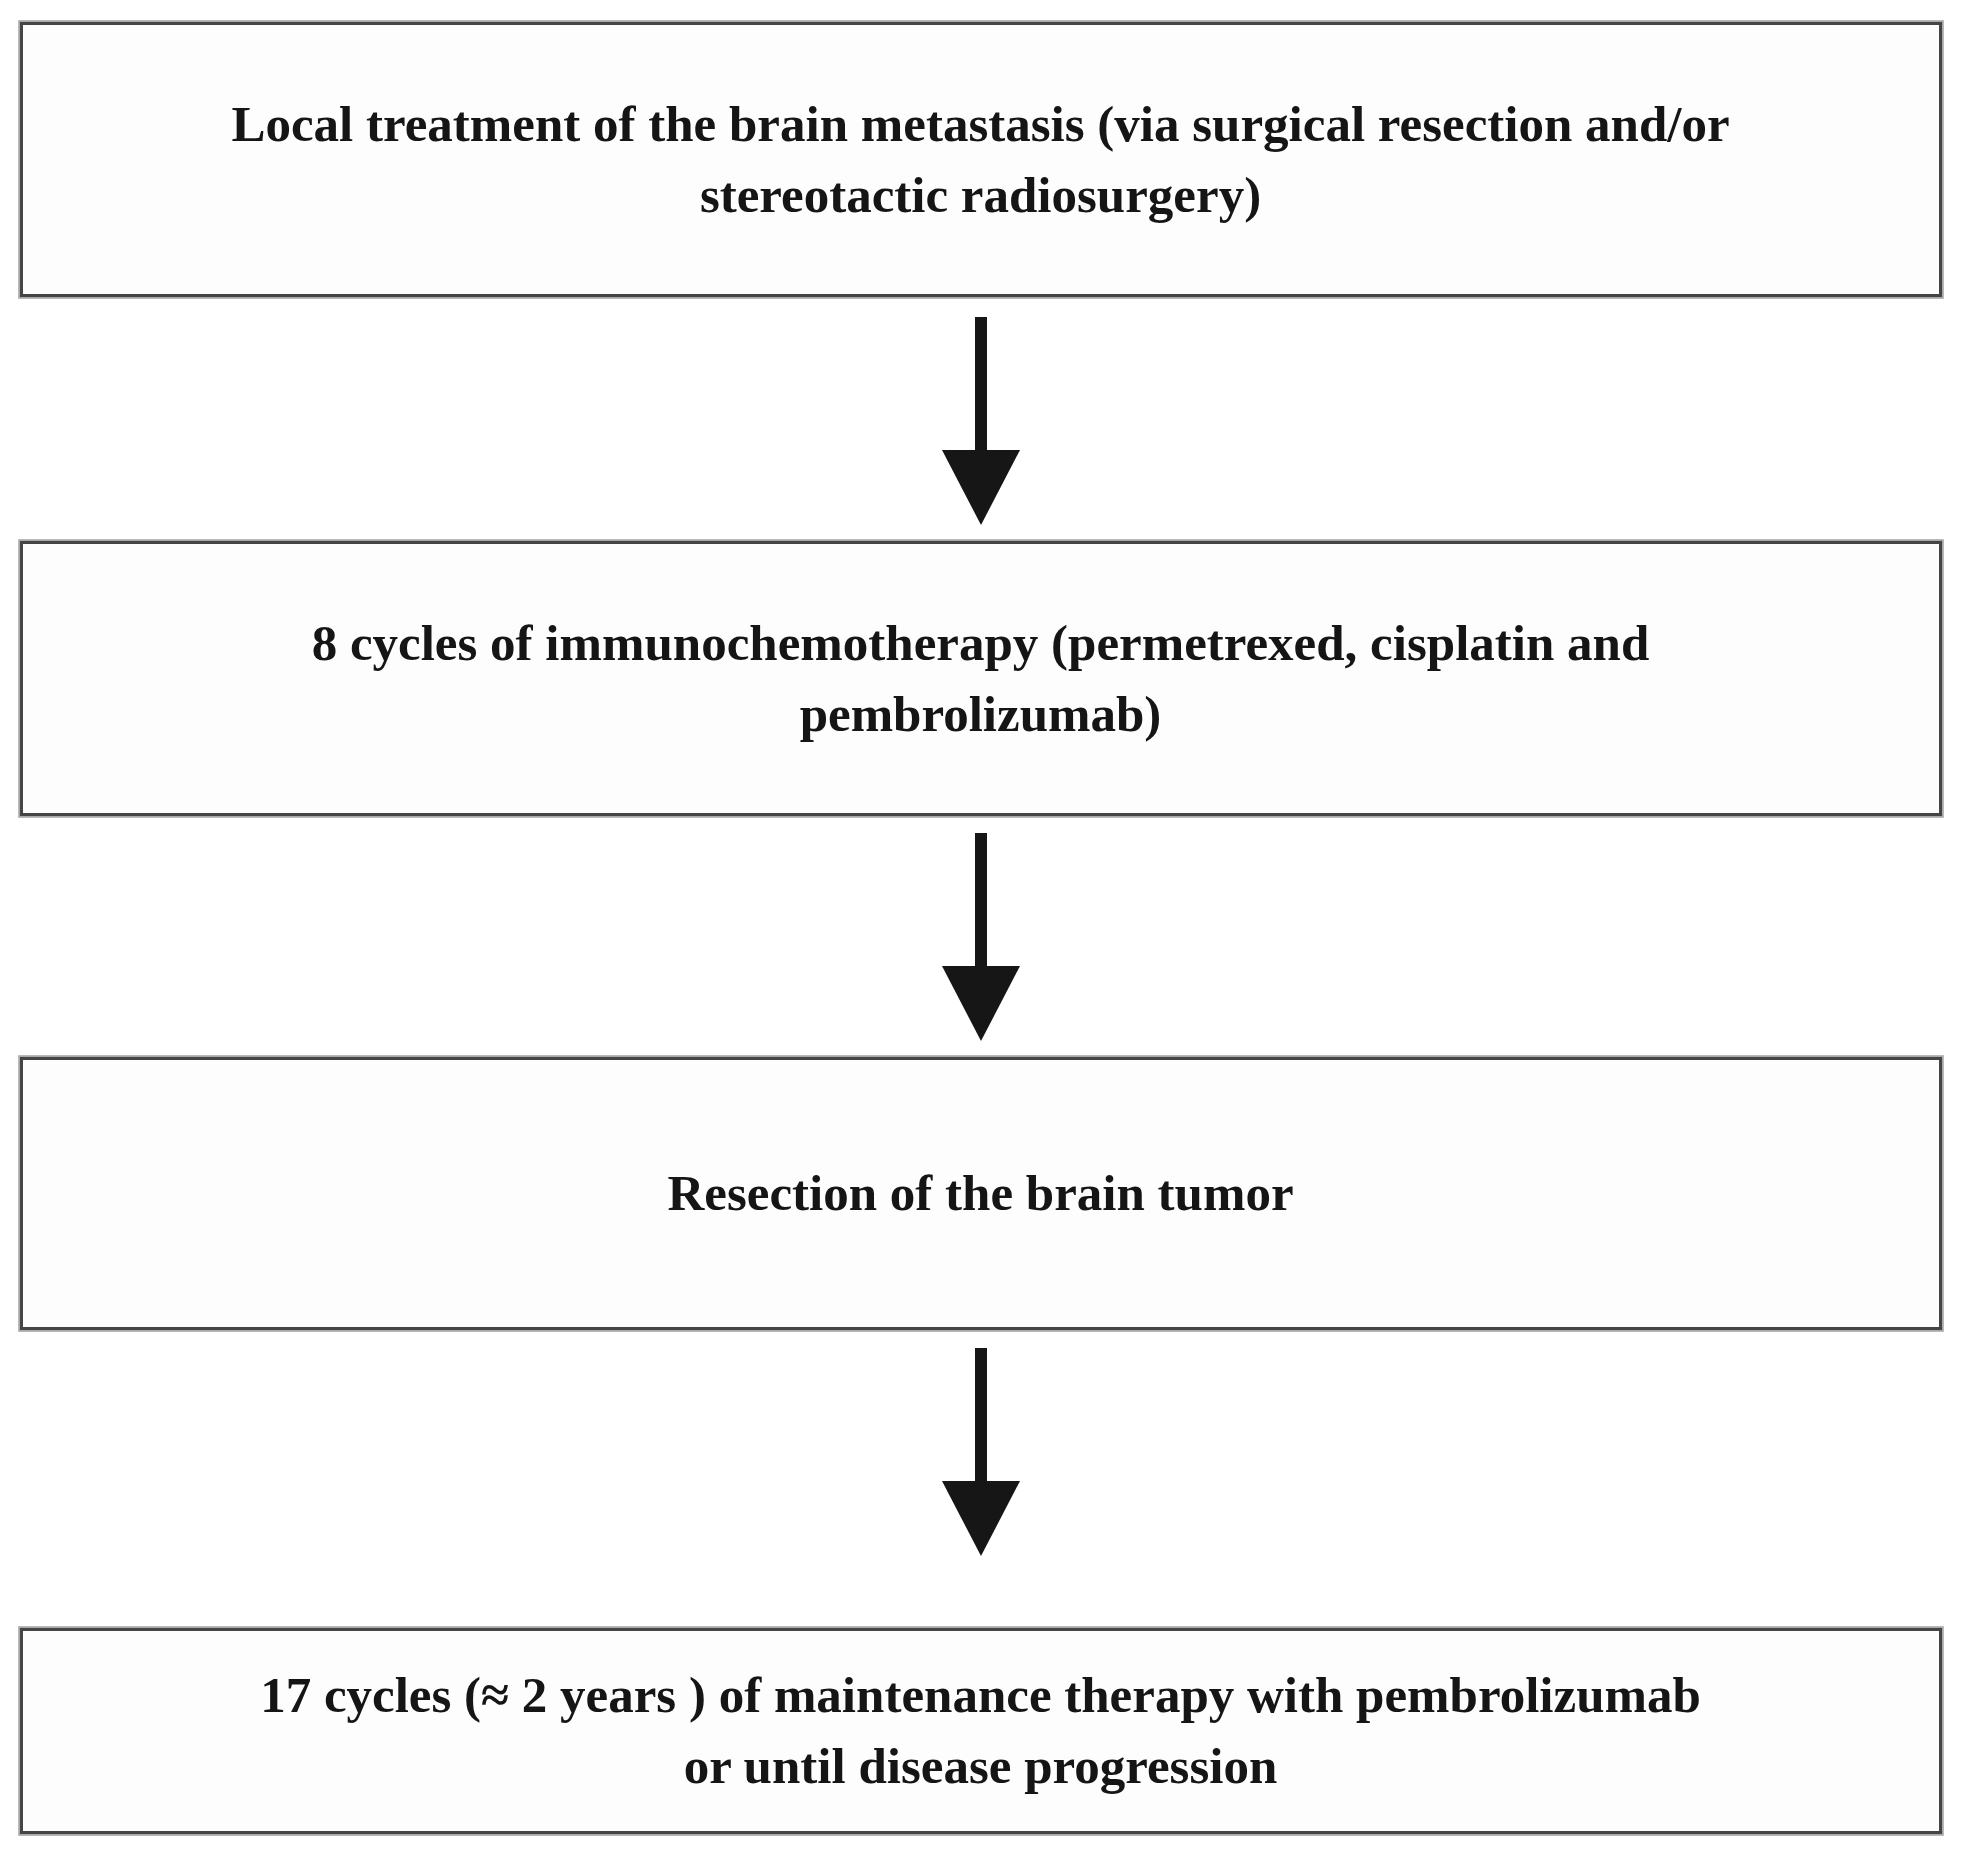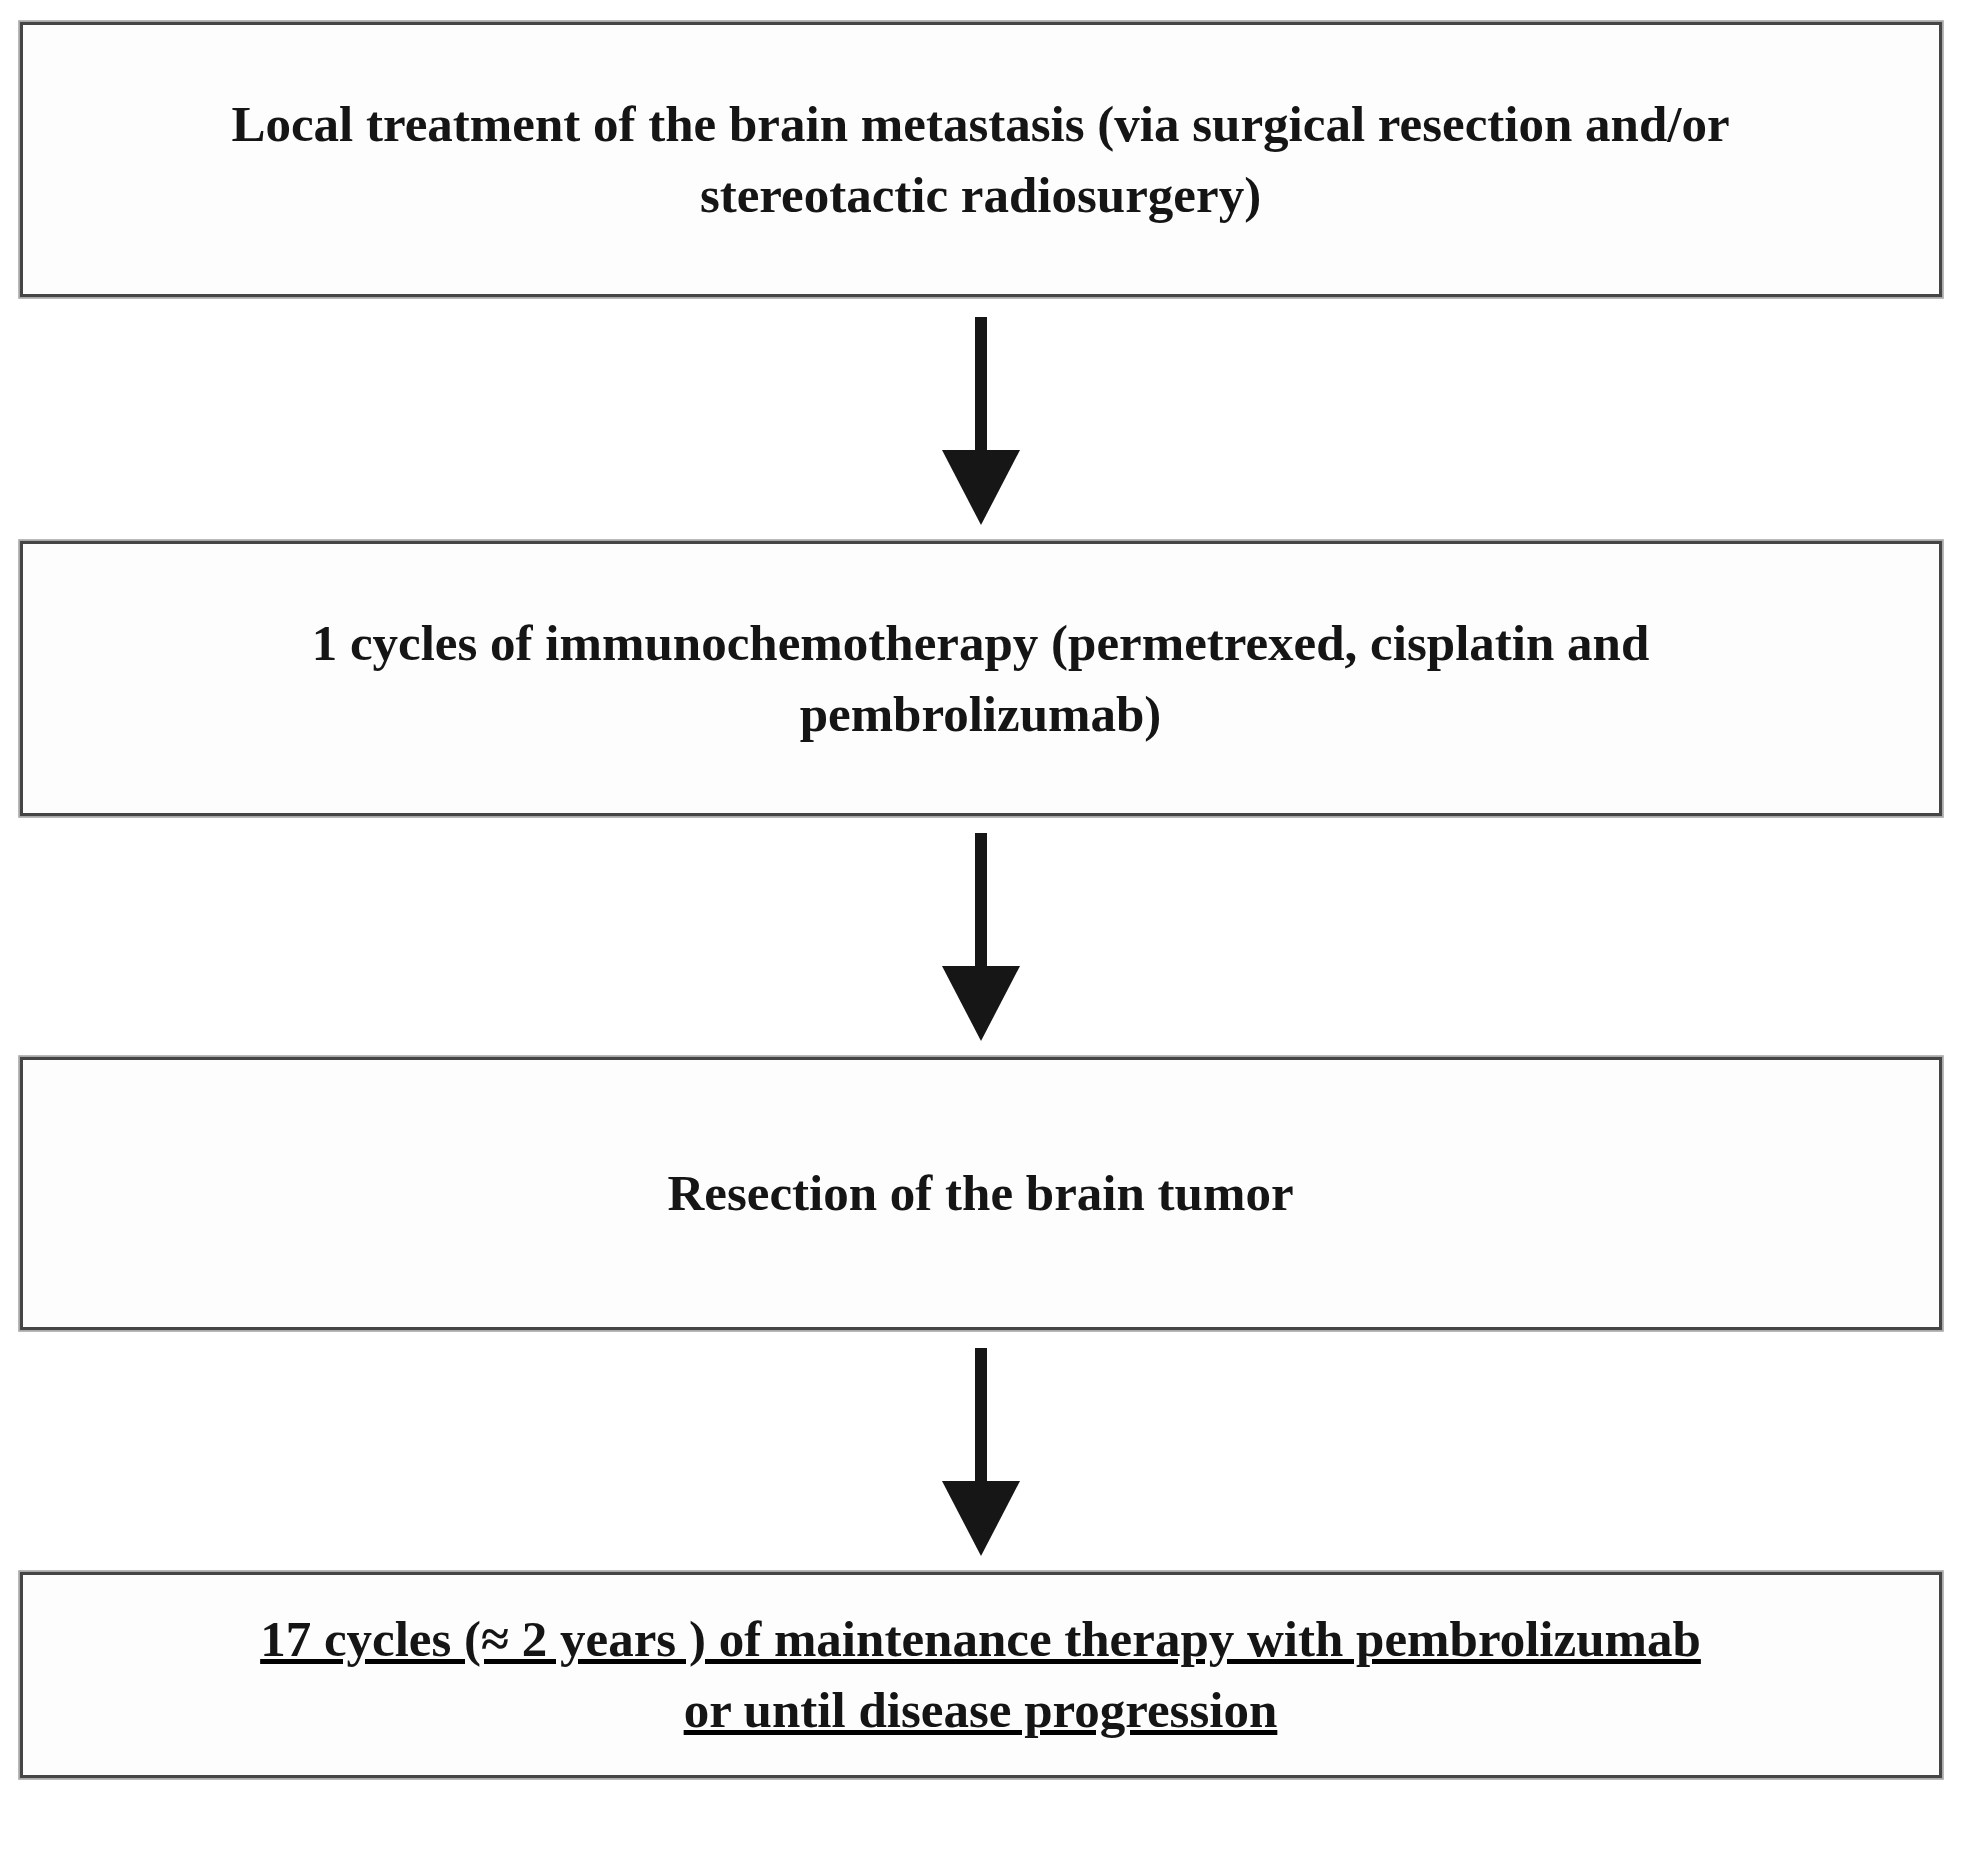--- a/index.html
+++ b/index.html
@@ -32,21 +32,21 @@
   .box-label {
     font-weight: 700;
     font-size: 51px;
     line-height: 71px;
     color: #151515;
     white-space: pre-line;
   }
   .box-1 { top: 22px;   height: 275px; }
   .box-2 { top: 541px;  height: 275px; }
   .box-3 { top: 1057px; height: 273px; }
-  .box-4 { top: 1572px; height: 206px; text-decoration: underline; }
+  .box-4 { top: 1628px; height: 206px; }
 
   .arrow {
     position: absolute;
     left: 942px;
     width: 78px;
     display: flex;
     flex-direction: column;
     align-items: center;
   }
   .arrow-1 { top: 317px; }
@@ -74,21 +74,21 @@
     <div class="box-label">Local treatment of the brain metastasis (via surgical resection and/or
 stereotactic radiosurgery)</div>
   </div>
 
   <div class="arrow arrow-1">
     <div class="arrow-stem"></div>
     <div class="arrow-head"></div>
   </div>
 
   <div class="flow-box box-2">
-    <div class="box-label">1 cycles of immunochemotherapy (permetrexed, cisplatin and
+    <div class="box-label">8 cycles of immunochemotherapy (permetrexed, cisplatin and
 pembrolizumab)</div>
   </div>
 
   <div class="arrow arrow-2">
     <div class="arrow-stem"></div>
     <div class="arrow-head"></div>
   </div>
 
   <div class="flow-box box-3">
     <div class="box-label">Resection of the brain tumor</div>

